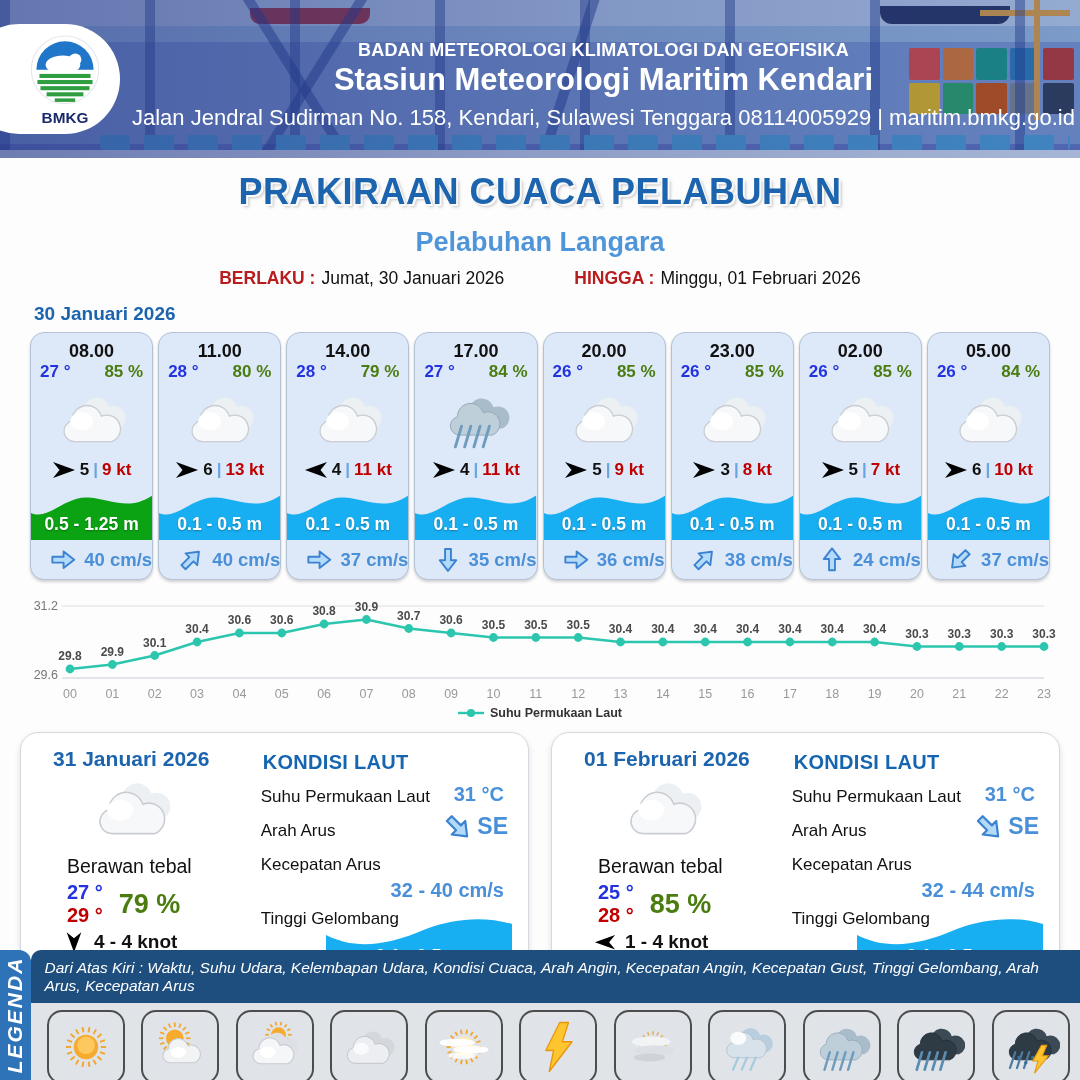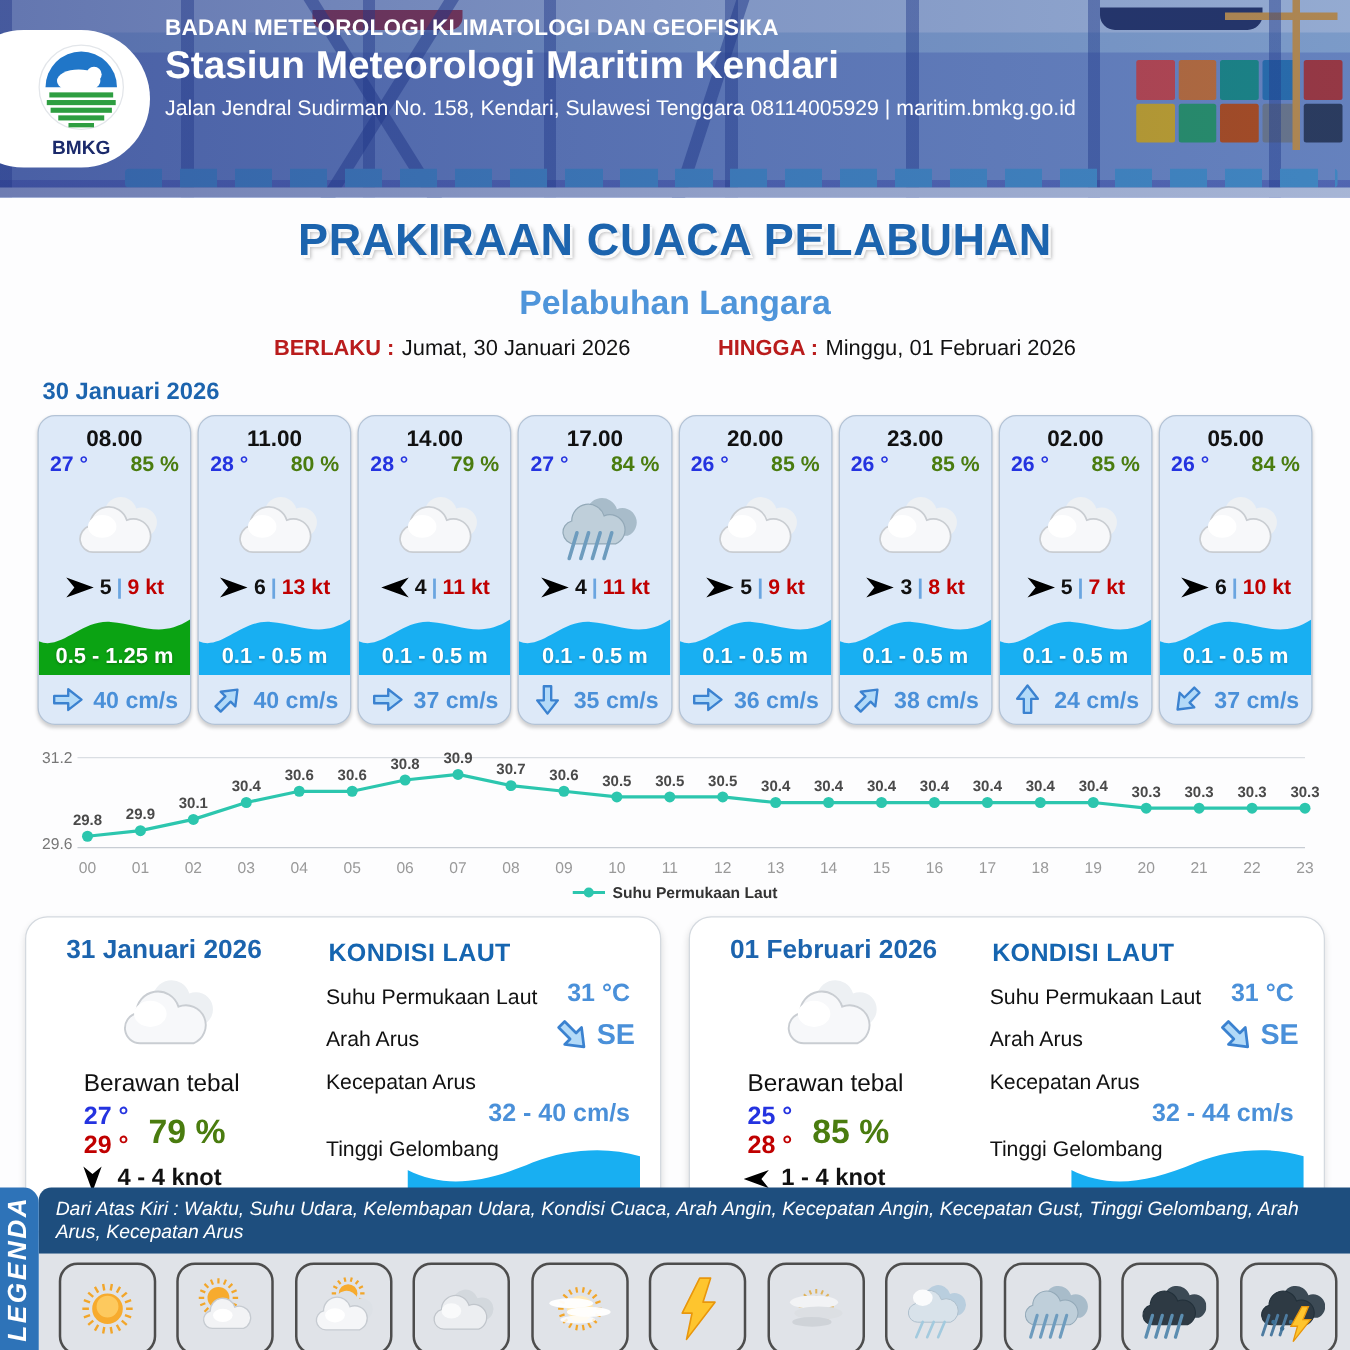--- a/index.html
+++ b/index.html
@@ -25,24 +25,24 @@
   .containers div{border-radius:2px;}
   .crane{top:0;right:40px;width:6px;height:120px;background:#e2a63d;}
   .crane2{top:10px;right:10px;width:90px;height:6px;background:#e2a63d;}
   .seats{left:100px;right:10px;bottom:8px;height:15px;border-radius:3px;
     background:repeating-linear-gradient(90deg,#4aa4d6 0 30px,transparent 30px 44px);}
   .floor{left:0;right:0;bottom:0;height:8px;background:#d8e7f4;}
   .overlay{top:0;left:0;right:0;bottom:0;
     background:linear-gradient(90deg,rgba(39,53,134,.60) 0%,rgba(39,53,134,.40) 55%,rgba(39,53,134,.28) 100%);}
   .logo-pill{position:absolute;left:-36px;top:24px;width:156px;height:110px;background:#fff;
     border-radius:60px;display:flex;align-items:center;justify-content:flex-end;z-index:6;padding-right:14px;box-sizing:border-box;}
-  .hdr-text{position:absolute;left:132px;top:12px;z-index:5;color:#fff;}
+  .hdr-text{position:absolute;left:132px;top:40px;z-index:5;color:#fff;text-align:center;}
   .hdr-agency{font-size:18px;font-weight:bold;letter-spacing:.2px;}
   .hdr-station{font-size:31px;font-weight:bold;margin-top:1px;}
-  .hdr-address{font-size:17px;margin-top:7px;}
+  .hdr-address{font-size:22px;margin-top:7px;}
   
   .title-main{margin-top:13px;text-align:center;font-size:36px;font-weight:800;color:#1c64ae;
     letter-spacing:.5px;text-shadow:2px 2px 0 rgba(255,255,255,.9),3px 3px 3px rgba(90,90,90,.35);}
   .title-port{text-align:center;font-size:27px;font-weight:bold;color:#4f95da;margin-top:14px;}
   .valid-row{display:flex;justify-content:center;gap:70px;margin-top:10px;font-size:17.5px;}
   .valid-row b{font-weight:bold;color:#b91c1c;}
   .valid-row span{margin-left:6px;}
   .hourly-date{margin:14px 0 7px 34px;color:#1c64ae;font-weight:bold;font-size:19px;}
   
   .cards{display:flex;gap:5px;margin:0 30px;}
@@ -54,21 +54,21 @@
   .c-temp{color:#2433e0;} .c-hum{color:#4a7c0f;}
   .c-icon{height:72px;display:flex;align-items:center;justify-content:center;}
   .c-icon svg{width:78px;height:66px;}
   .c-wind{display:flex;align-items:center;justify-content:center;gap:4px;font-size:17px;font-weight:bold;height:30px;}
   .c-pipe{color:#6aa5e0;}
   .c-gust{color:#c00000;}
   .c-wave{margin-top:auto;position:relative;height:58px;}
   .c-wave svg{position:absolute;left:0;top:0;width:100%;height:100%;}
   .c-wavetext{position:absolute;left:0;right:0;bottom:5px;text-align:center;color:#fff;
     font-weight:bold;font-size:17.5px;text-shadow:0 1px 2px rgba(0,0,0,.3);}
-  .c-current{height:40px;display:flex;align-items:center;justify-content:center;gap:8px;
+  .c-current{height:40px;display:flex;align-items:center;justify-content:flex-end;gap:8px;
     color:#4a90d9;font-weight:bold;font-size:18.5px;}
   
   .chart-wrap{margin:8px 22px 0;}
   .chart-legend{display:flex;align-items:center;justify-content:center;gap:6px;font-size:12.5px;
     color:#333;font-weight:bold;margin-top:-2px;}
   
   .daily-row{display:flex;gap:22px;margin:12px 20px 0;}
   .panel{flex:1;background:#fff;border:1.5px solid #d4d9df;border-radius:18px;height:254px;
     box-shadow:0 3px 6px rgba(0,0,0,.13);padding:10px 16px;box-sizing:border-box;display:flex;}
   .p-left{width:45%;position:relative;}

